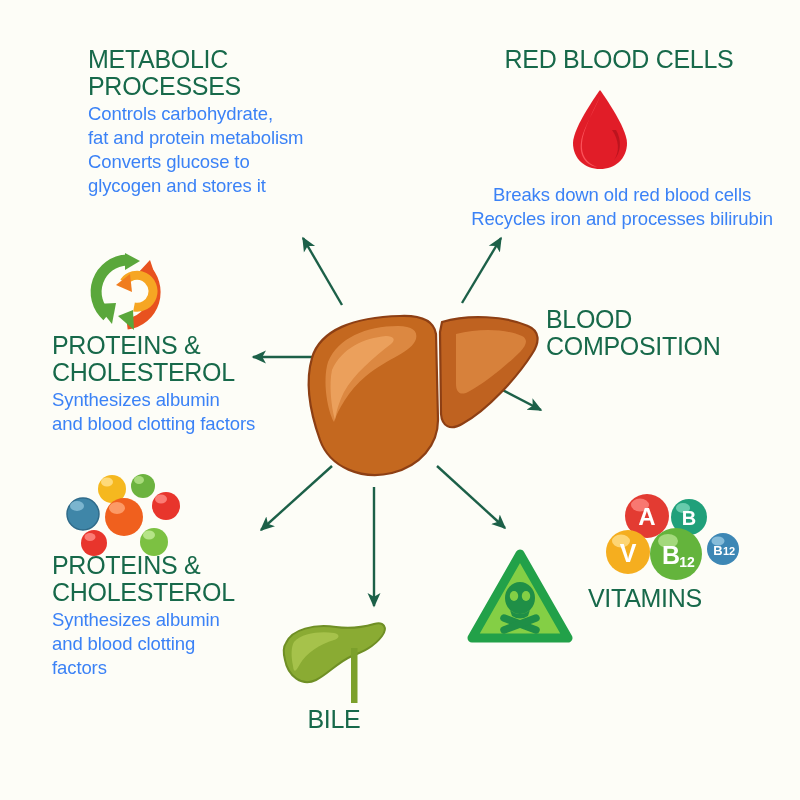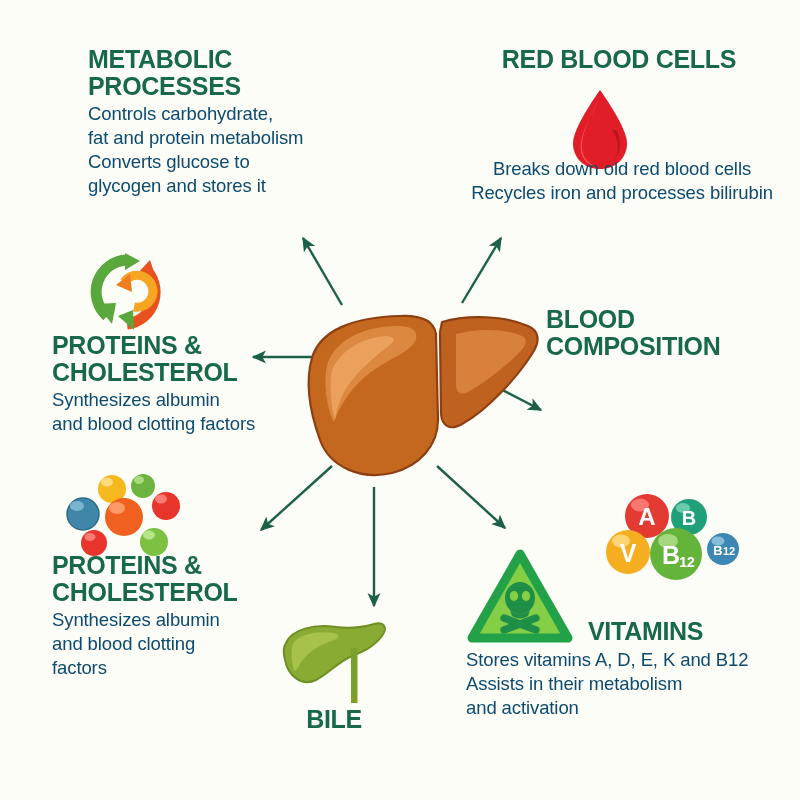--- a/index.html
+++ b/index.html
@@ -12,29 +12,29 @@
     width: 800px;
     height: 800px;
     background: #fdfdf7;
     font-family: "Liberation Sans", sans-serif;
     overflow: hidden;
     user-select: none;
   }
   .block { position: absolute; }
   .heading {
     color: #17694a;
-    font-weight: bold;
+    font-weight: normal;
     font-size: 25px;
     line-height: 1.06;
     letter-spacing: -0.3px;
     margin: 0 0 3px 0;
     white-space: pre-line;
   }
   .body-text {
-    color: #0c4a6e;
+    color: #3b82f6;
     font-size: 18.5px;
     line-height: 1.30;
     white-space: pre-line;
     letter-spacing: -0.1px;
   }
   .center-aligned { text-align: center; }
 
   
   .icon-wrap { position: absolute; }
 
@@ -100,21 +100,21 @@
     <div class="heading">RED BLOOD CELLS</div>
   </div>
   <div class="icon-wrap" style="left:564px; top:86px; width:72px; height:86px;">
     <svg viewBox="0 0 72 86" width="72" height="86">
       <path d="M36 4 C36 4 9 41 9 57 C9 73 21 83 36 83 C51 83 63 73 63 57 C63 41 36 4 36 4 Z" fill="#e11d28"></path>
       <path d="M36 10 C32 22 19 42 17 56 C15 70 22 79 33 81 C22 77 17 69 18 57
                C19 43 30 24 36 10 Z" fill="#ff5a62" opacity="0.85"></path>
       <path d="M48 44 C55 54 56 66 50 74 C57 67 58 54 52 44 Z" fill="#a30f18" opacity="0.6"></path>
     </svg>
   </div>
-  <div class="block center-aligned" style="left:448px; top:157px; width:348px;">
+  <div class="block center-aligned" style="left:448px; top:183px; width:348px;">
     <div class="body-text">Breaks down old red blood cells
 Recycles iron and processes bilirubin</div>
   </div>
 
   <div class="block" style="left:546px; top:266px; width:250px;margin-top:40px;">
     <div class="heading">BLOOD
 COMPOSITION</div>
   </div>
 
   <div class="icon-wrap" style="left:82px; top:252px; width:90px; height:80px;">
@@ -237,22 +237,17 @@
       </g>
 
       <g>
         <circle cx="119" cy="57" r="16" fill="#3d87b5"></circle>
         <ellipse cx="114" cy="49" rx="6.5" ry="4.5" fill="#9fcde6" opacity="0.75"></ellipse>
         <text x="114" y="63" font-family="'Liberation Sans', sans-serif" font-size="13" font-weight="bold" fill="#ffffff" text-anchor="middle">B</text>
         <text x="125" y="63" font-family="'Liberation Sans', sans-serif" font-size="11" font-weight="bold" fill="#ffffff" text-anchor="middle">12</text>
       </g>
     </svg>
   </div>
-  <div class="block" style="left:588px; top:618px; width:210px;">
+  <div class="block" style="left:588px; top:585px; width:210px;">
     <div class="heading">VITAMINS</div>
   </div>
-  <div class="block" style="left:466px; top:648px; width:330px;">
-    <div class="body-text">Stores vitamins A, D, E, K and B12
-Assists in their metabolism
-and activation</div>
-  </div>
 
 </div>
 
 </body></html>

